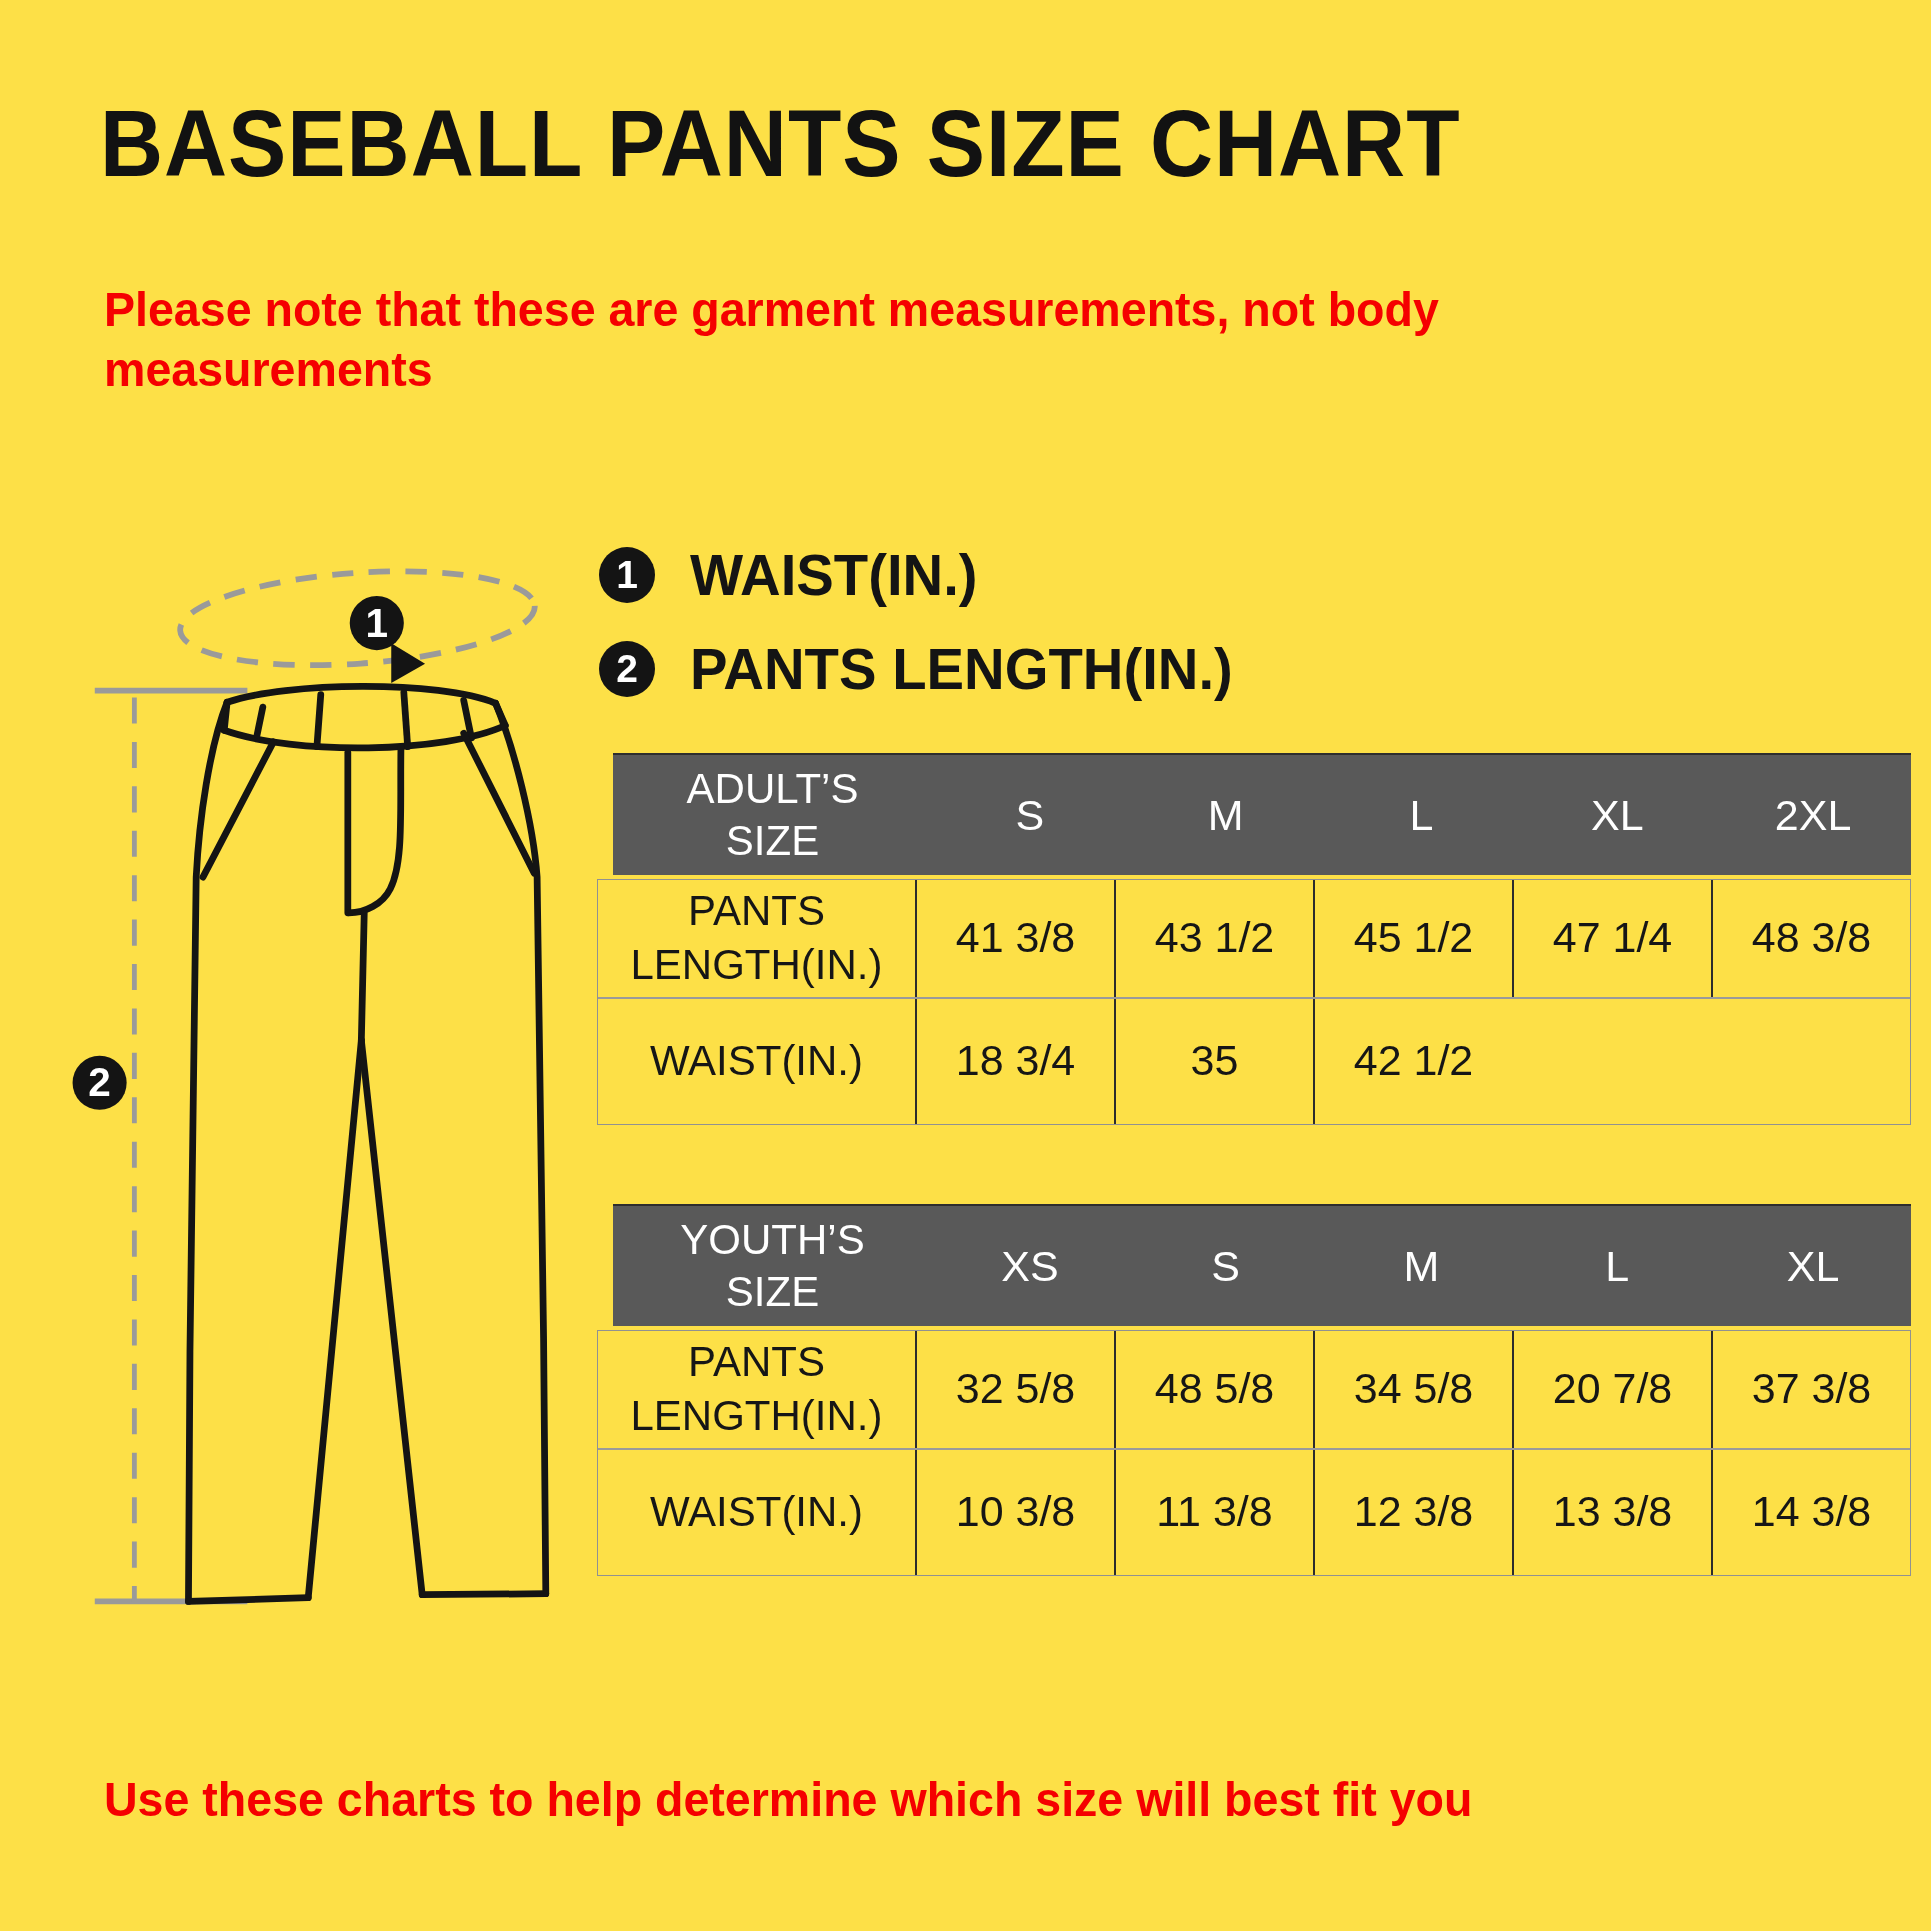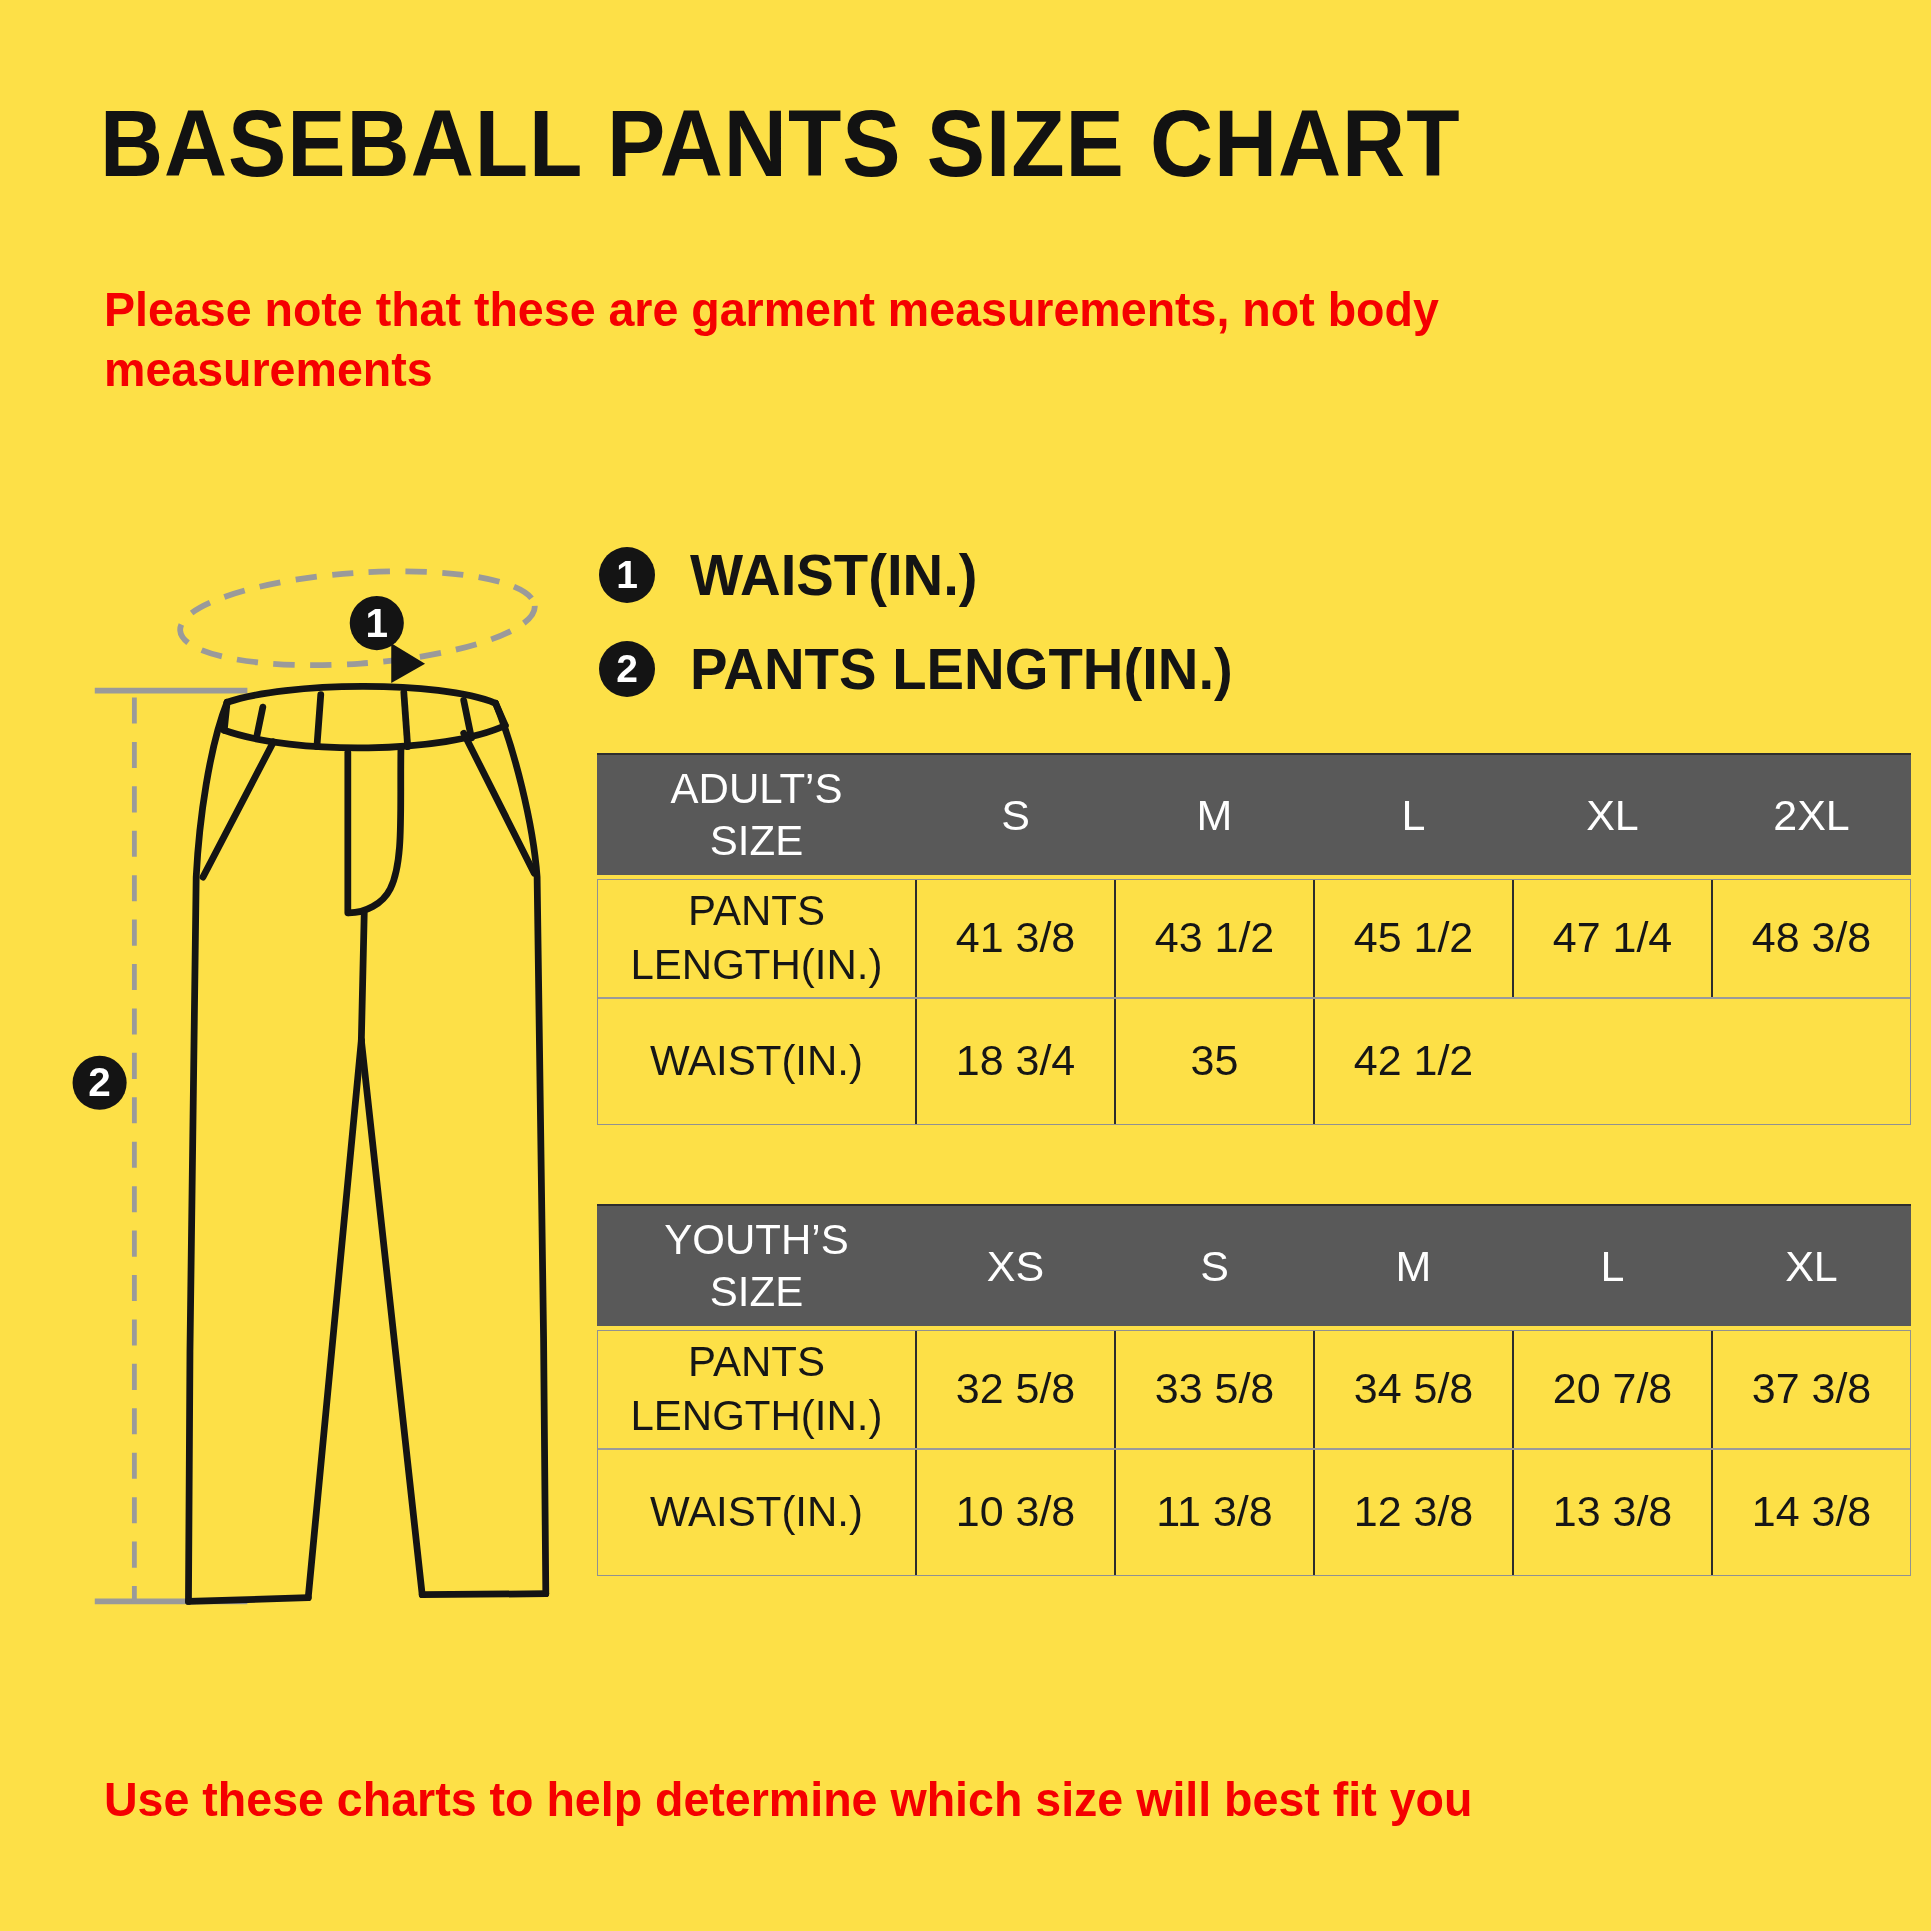--- a/index.html
+++ b/index.html
@@ -23,21 +23,21 @@
          font-size:39px;font-weight:700;flex:0 0 auto;}
   .legend-label{font-size:58px;font-weight:800;color:#141414;white-space:nowrap;
                 transform:scaleX(.97);transform-origin:left center;letter-spacing:0;}
 
   
   #pants-svg{position:absolute;left:58px;top:541px;}
 
   
   .size-table{position:absolute;left:597px;width:1314px;}
   .thead{display:grid;grid-template-columns:319px repeat(5,1fr);height:120px;
-         background:#595959;border-top:2.9px solid #2e2e2e;color:#ffffff;}
+         background:#595959;border-top:2.9px solid #2e2e2e;color:#ffffff;margin-left:16px;}
   .hlabel{align-self:center;text-align:center;font-size:42px;line-height:1.25;}
   .hsize{align-self:center;text-align:center;font-size:43px;}
   .tbody{margin-top:3.9px;border:1.9px solid #919191;}
   .trow{display:grid;grid-template-columns:317px repeat(5,1fr);height:117px;}
   .trow.tall{height:125px;border-top:2.9px solid #9a9a9a;}
   .tcell{display:flex;align-items:center;justify-content:center;text-align:center;
          font-size:43px;line-height:1.3;color:#161616;border-left:2.9px solid #2c2c2c;}
   .tcell.label{border-left:none;font-size:42px;}
   #adult-table{top:753px;}
   #youth-table{top:1204px;}
@@ -141,21 +141,21 @@
       <div class="hsize">XS</div>
       <div class="hsize">S</div>
       <div class="hsize">M</div>
       <div class="hsize">L</div>
       <div class="hsize">XL</div>
     </div>
     <div class="tbody">
       <div class="trow">
         <div class="tcell label">PANTS LENGTH(IN.)</div>
         <div class="tcell">32 5/8</div>
-        <div class="tcell">33 5/8</div>
+        <div class="tcell">48 5/8</div>
         <div class="tcell">34 5/8</div>
         <div class="tcell">20 7/8</div>
         <div class="tcell">37 3/8</div>
       </div>
       <div class="trow tall">
         <div class="tcell label">WAIST(IN.)</div>
         <div class="tcell">10 3/8</div>
         <div class="tcell">11 3/8</div>
         <div class="tcell">12 3/8</div>
         <div class="tcell">13 3/8</div>

